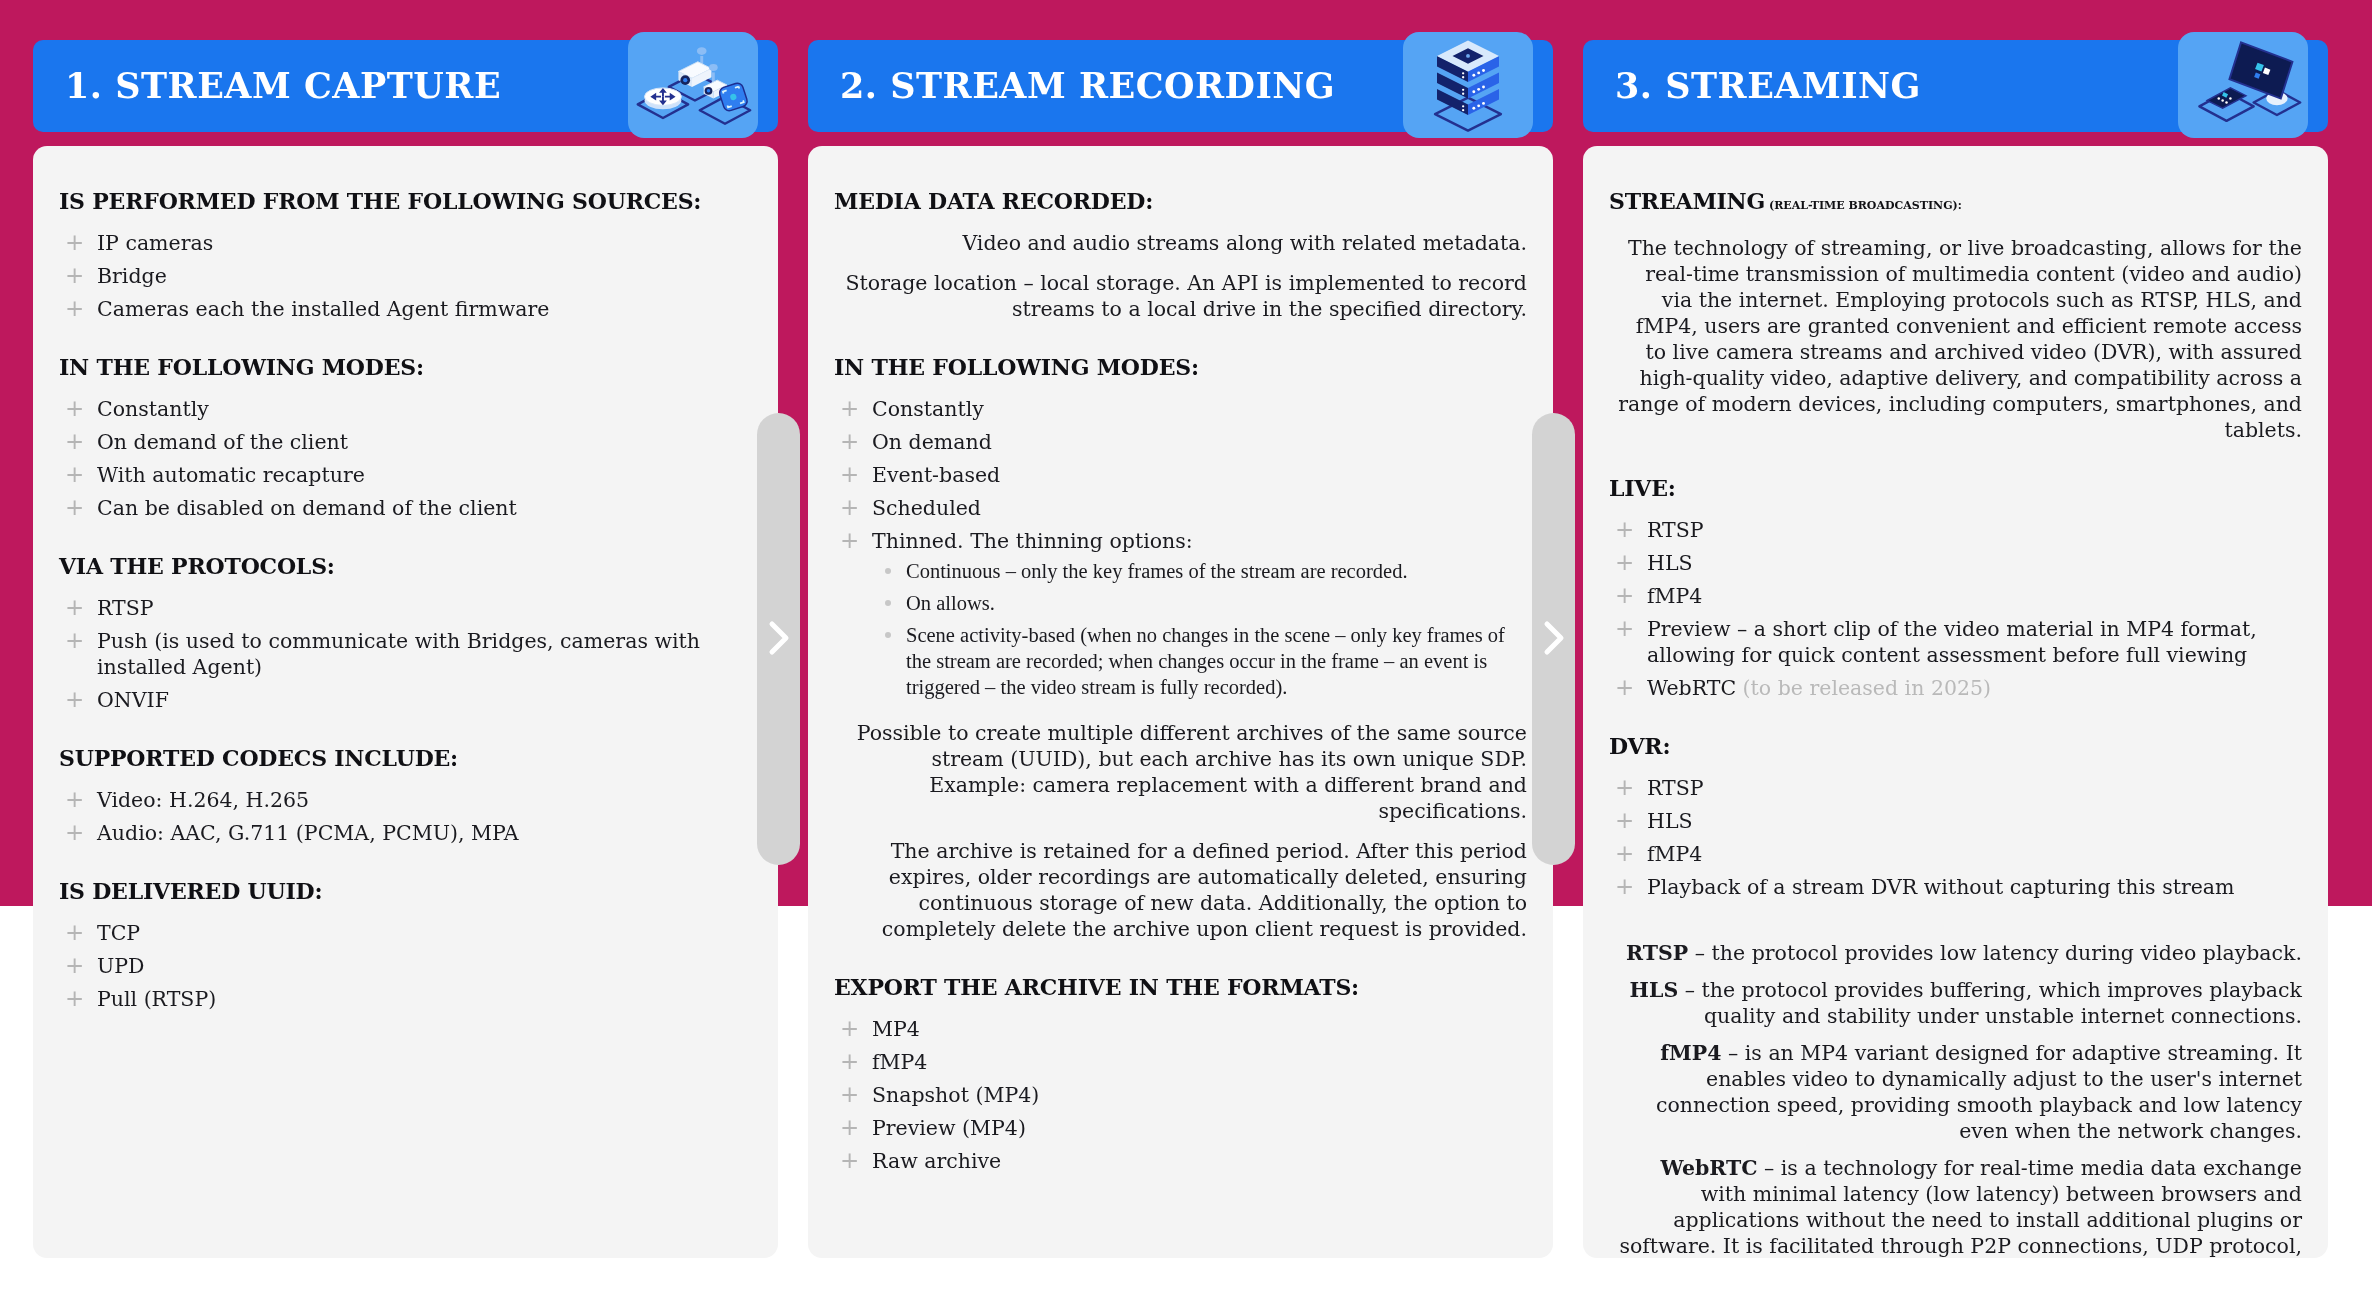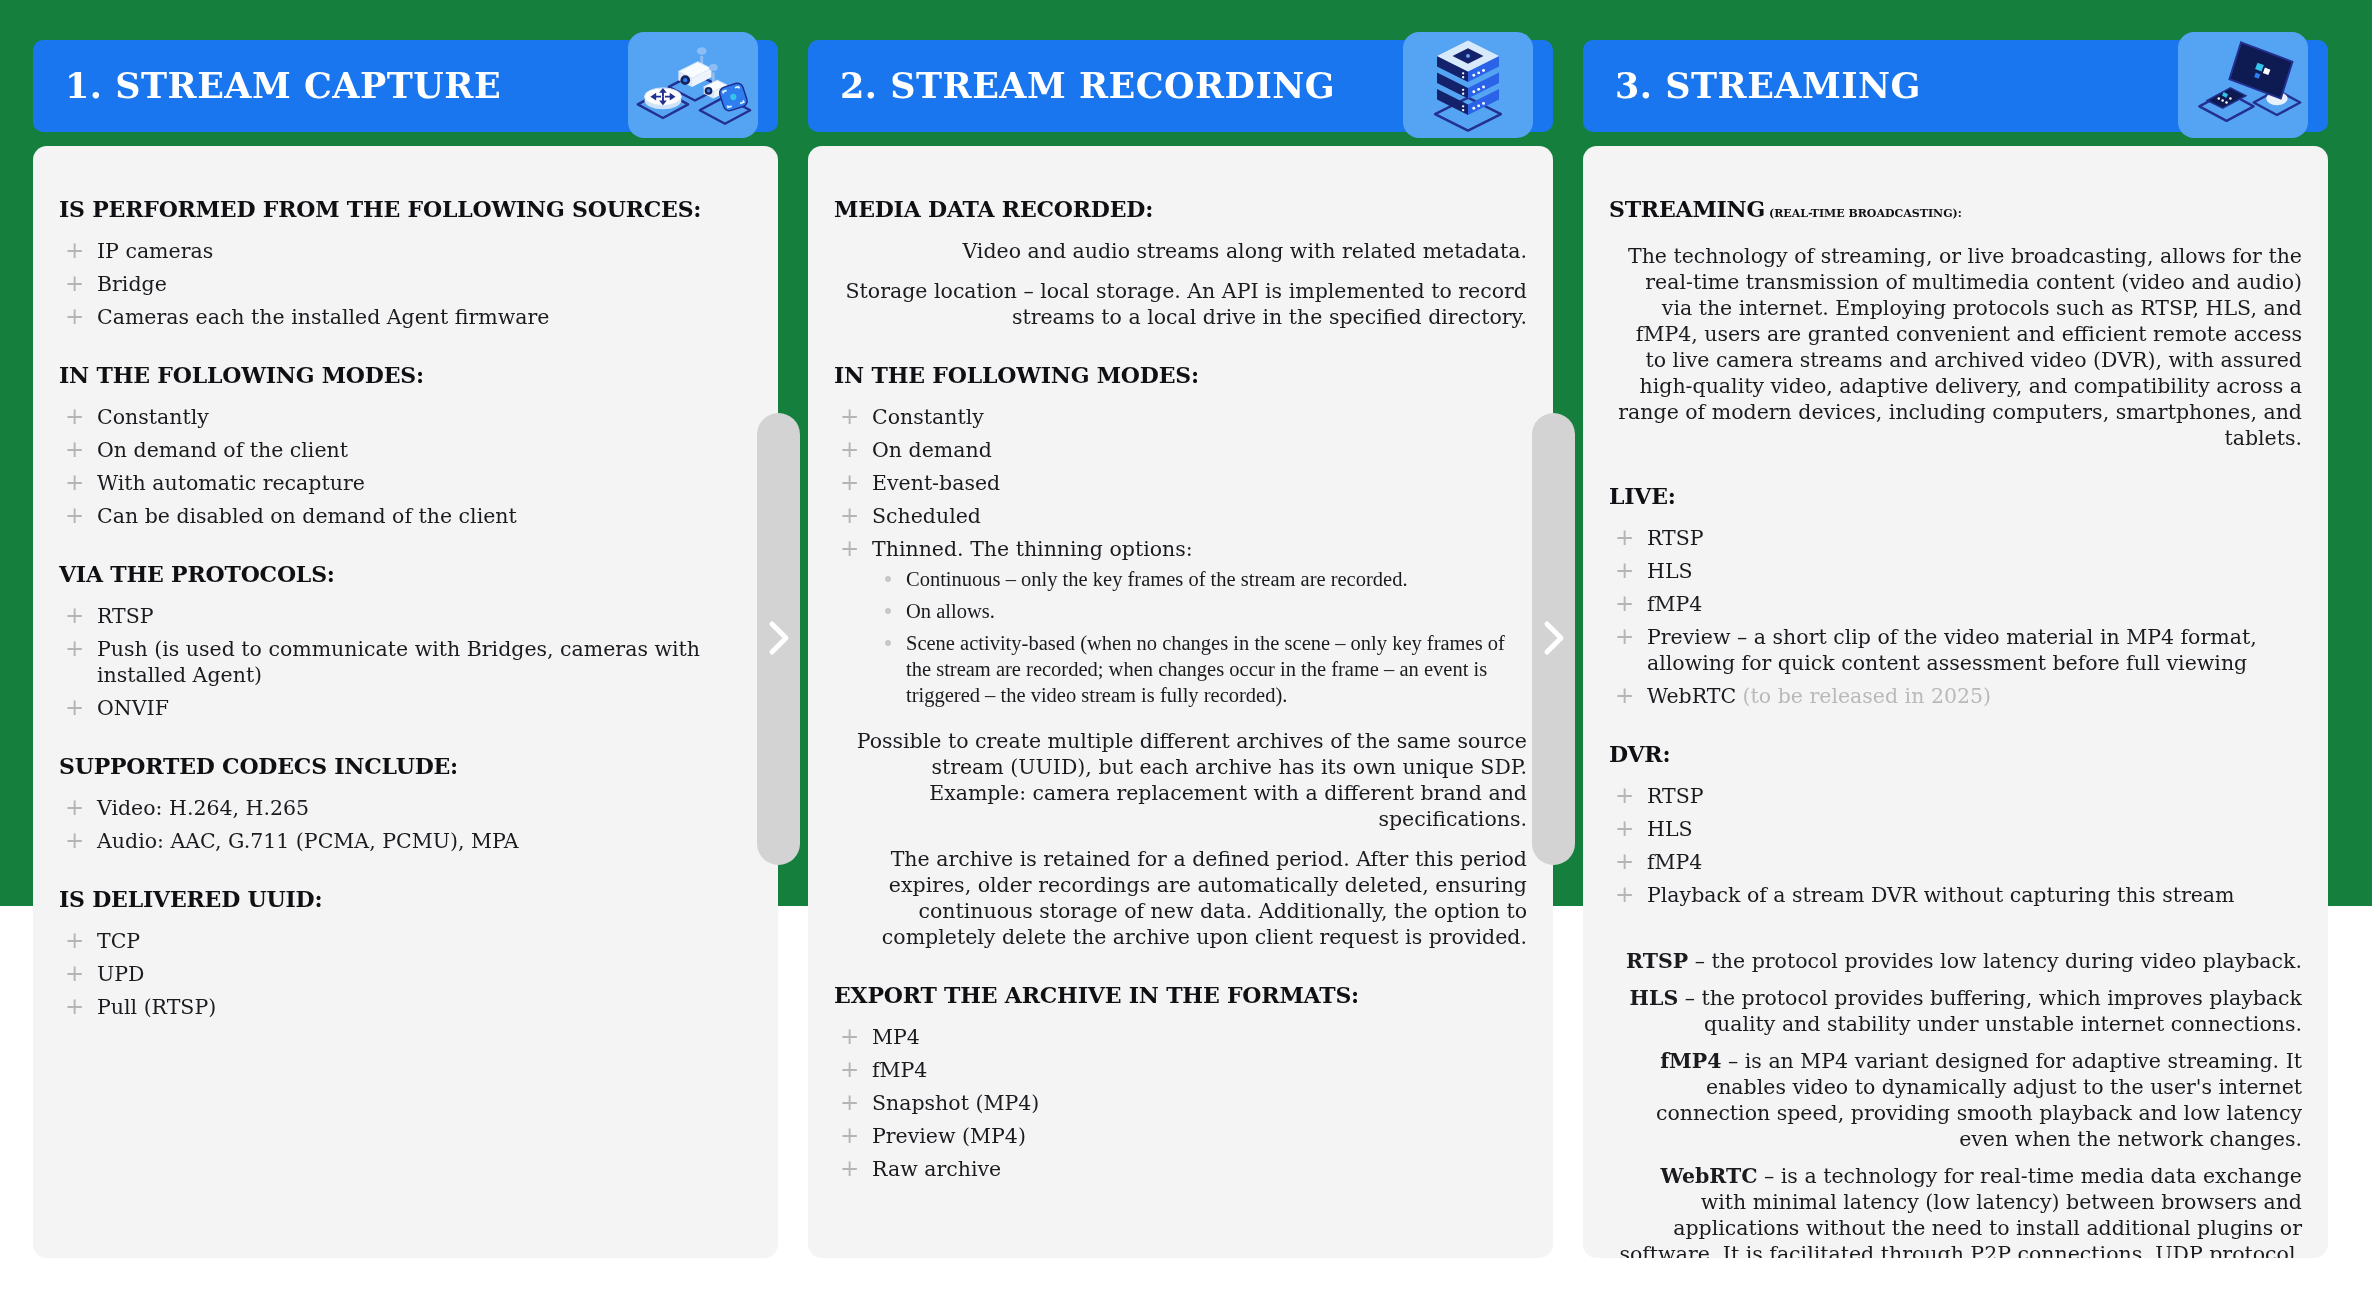--- a/index.html
+++ b/index.html
@@ -1,21 +1,21 @@
 <!DOCTYPE html>
 <html><head>
 <meta charset="utf-8">
 <style>
   html, body { margin:0; padding:0; background:#ffffff; }
   body {
     width:2372px; height:1291px; overflow:hidden;
     font-family:"DejaVu Serif", "Liberation Serif", serif;
     color:#17171c;
   }
-  .page { position:relative; width:2372px; height:906px; background:#15803d; }
+  .page { position:relative; width:2372px; height:906px; background:#be185d; }
 
   
   .column { position:absolute; top:0; width:745px; height:1291px; }
   .col-0 { left:33px; } .col-1 { left:808px; } .col-2 { left:1583px; }
 
   .header-bar {
     position:absolute; top:40px; left:0; width:745px; height:92px;
     background:#1a76ee; border-radius:10px;
   }
   .card-title {
@@ -34,21 +34,21 @@
     position:absolute; top:146px; left:0; width:745px; height:1112px;
     background:#f4f4f4; border-radius:14px;
     box-sizing:border-box; padding:40px 26px 0 26px; overflow:hidden;
   }
 
   
   .section-heading {
     margin:30px 0 14px 0; font-size:22px; line-height:30px; font-weight:700;
     color:#101014; letter-spacing:-0.2px; white-space:nowrap;
   }
-  .card-body > .section-heading:first-child { margin-top:8px; }
+  .card-body > .section-heading:first-child { margin-top:0; }
   .heading-suffix { font-size:11px; letter-spacing:0; }
 
   .paragraph { margin:0 0 14px 0; font-size:20.5px; line-height:26px; color:#1a1a1f;text-align:right; }
 
   .bullet-list { list-style:none; margin:0 0 6px 0; padding:0; }
   .bullet-list + .paragraph { margin-top:20px; }
   .bullet-list + .definition { margin-top:40px; }
   .definition { margin-bottom:11px; }
   .definition .term { font-weight:700; }
 

